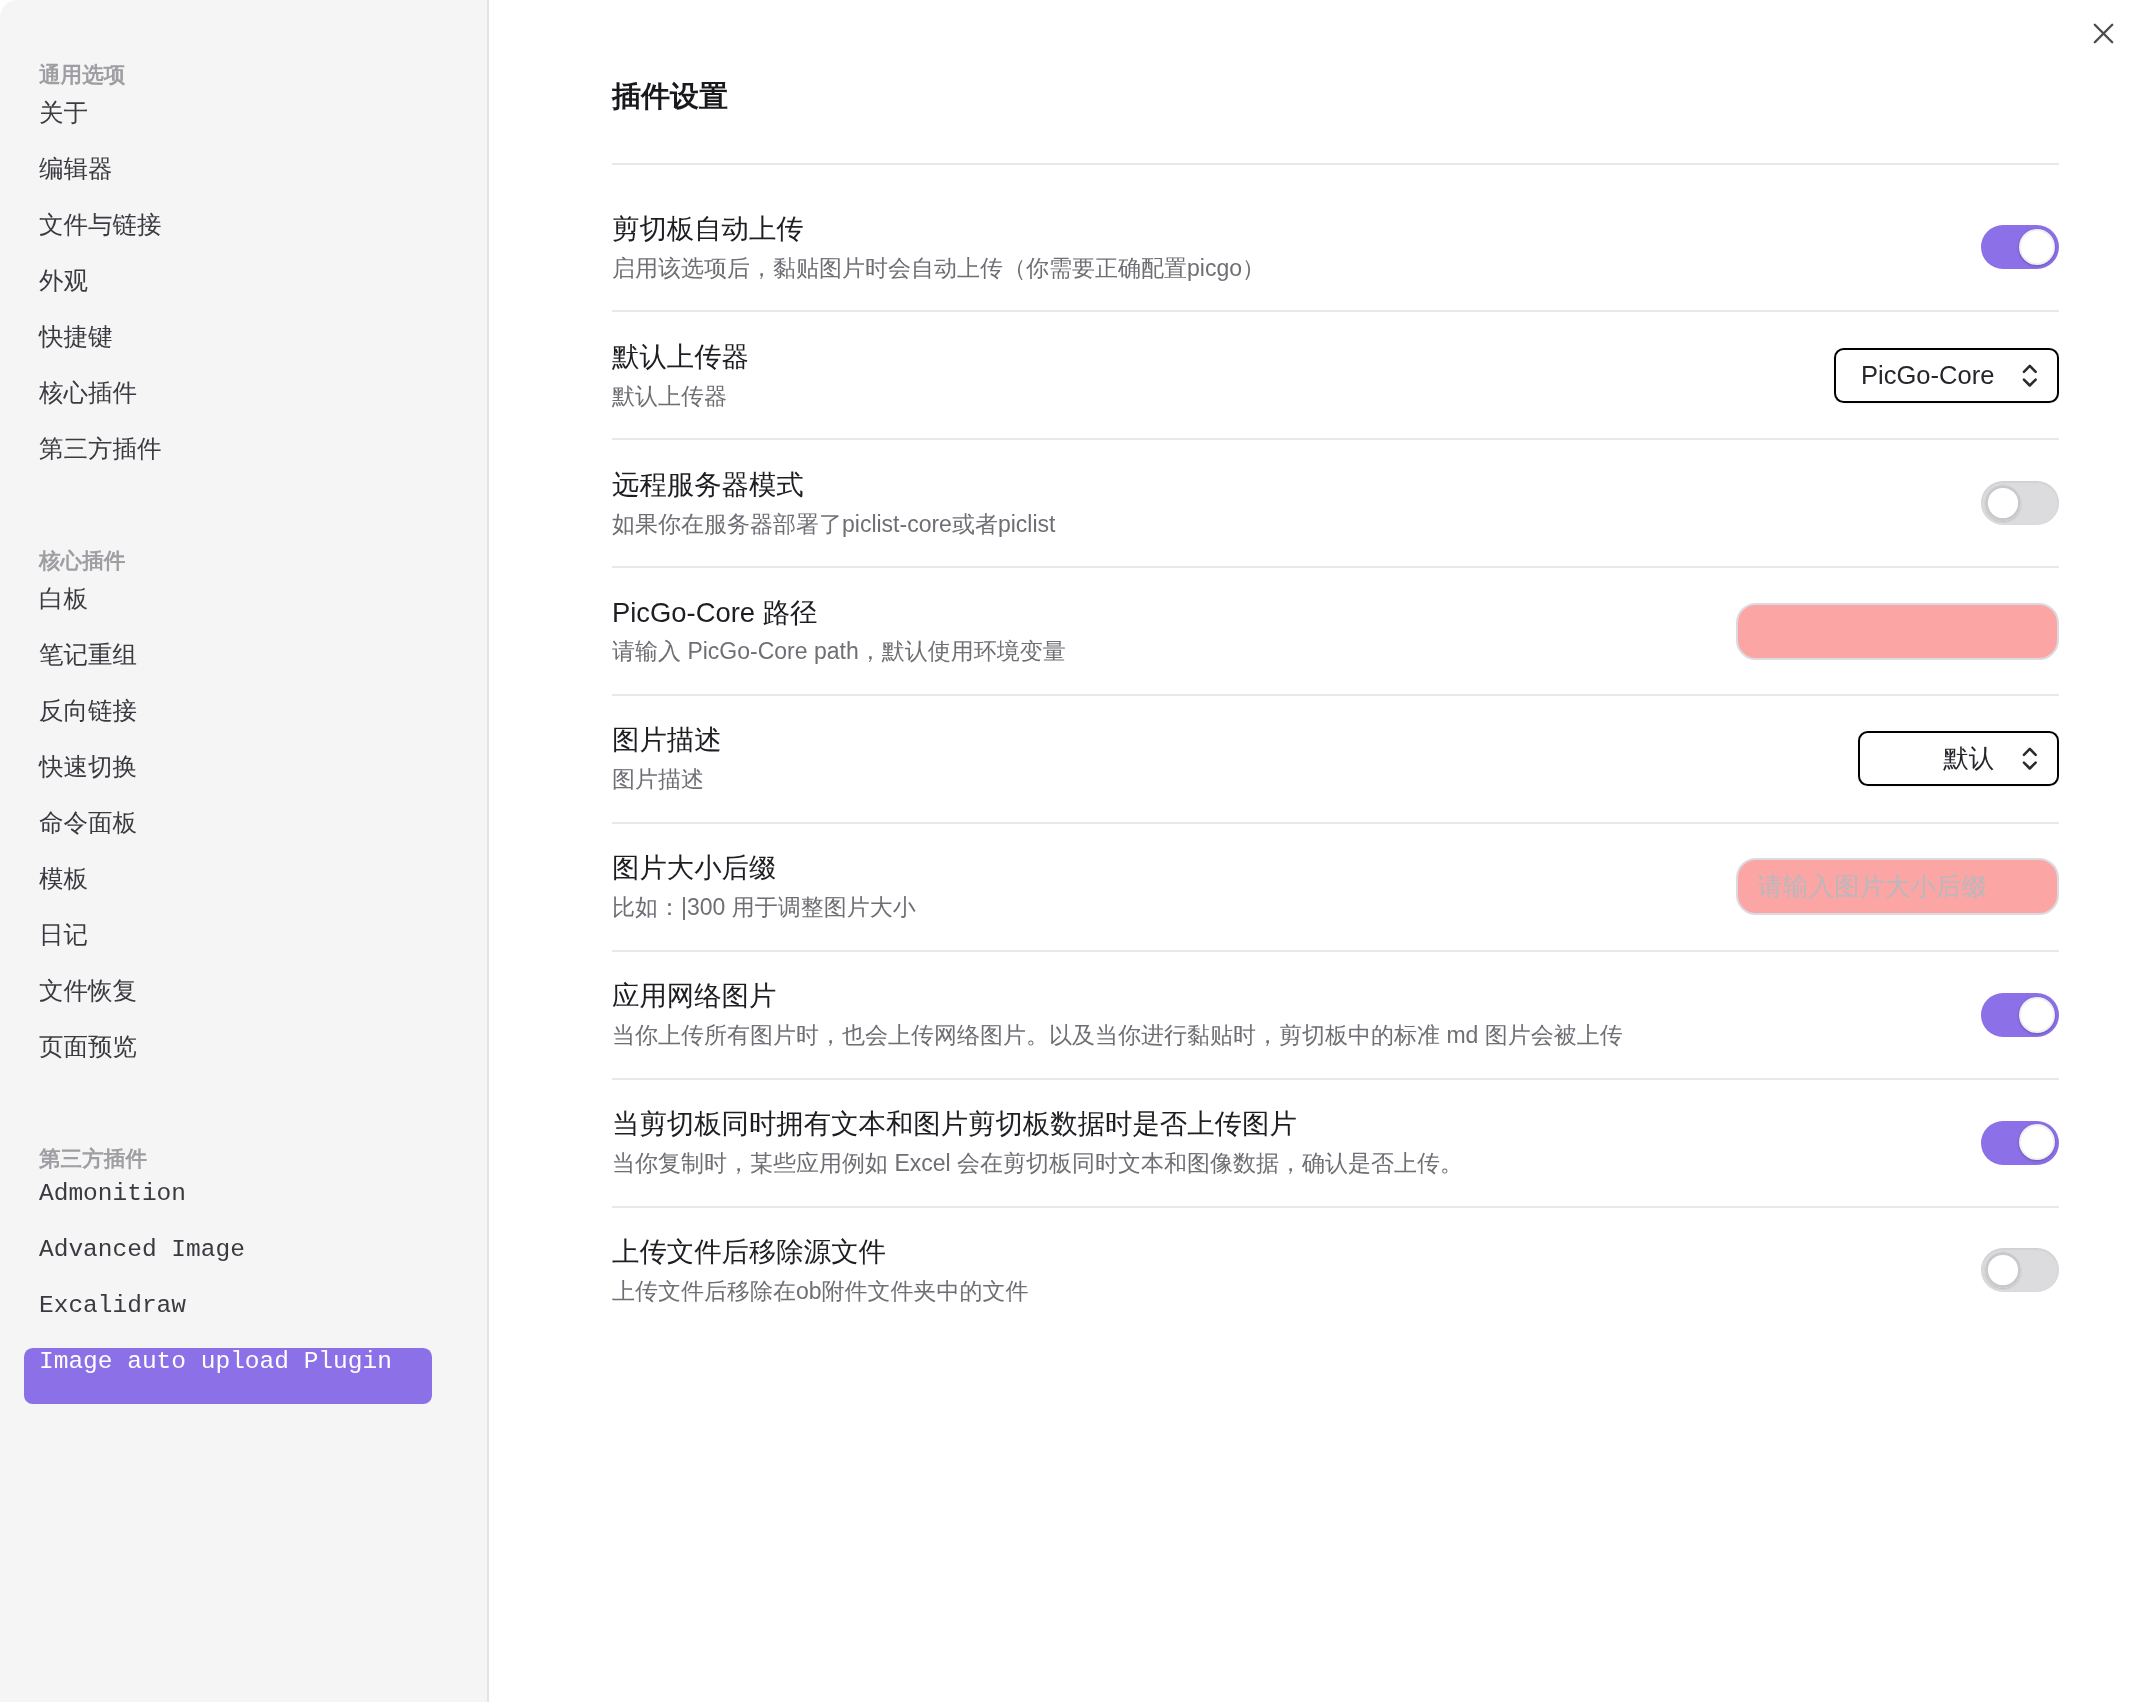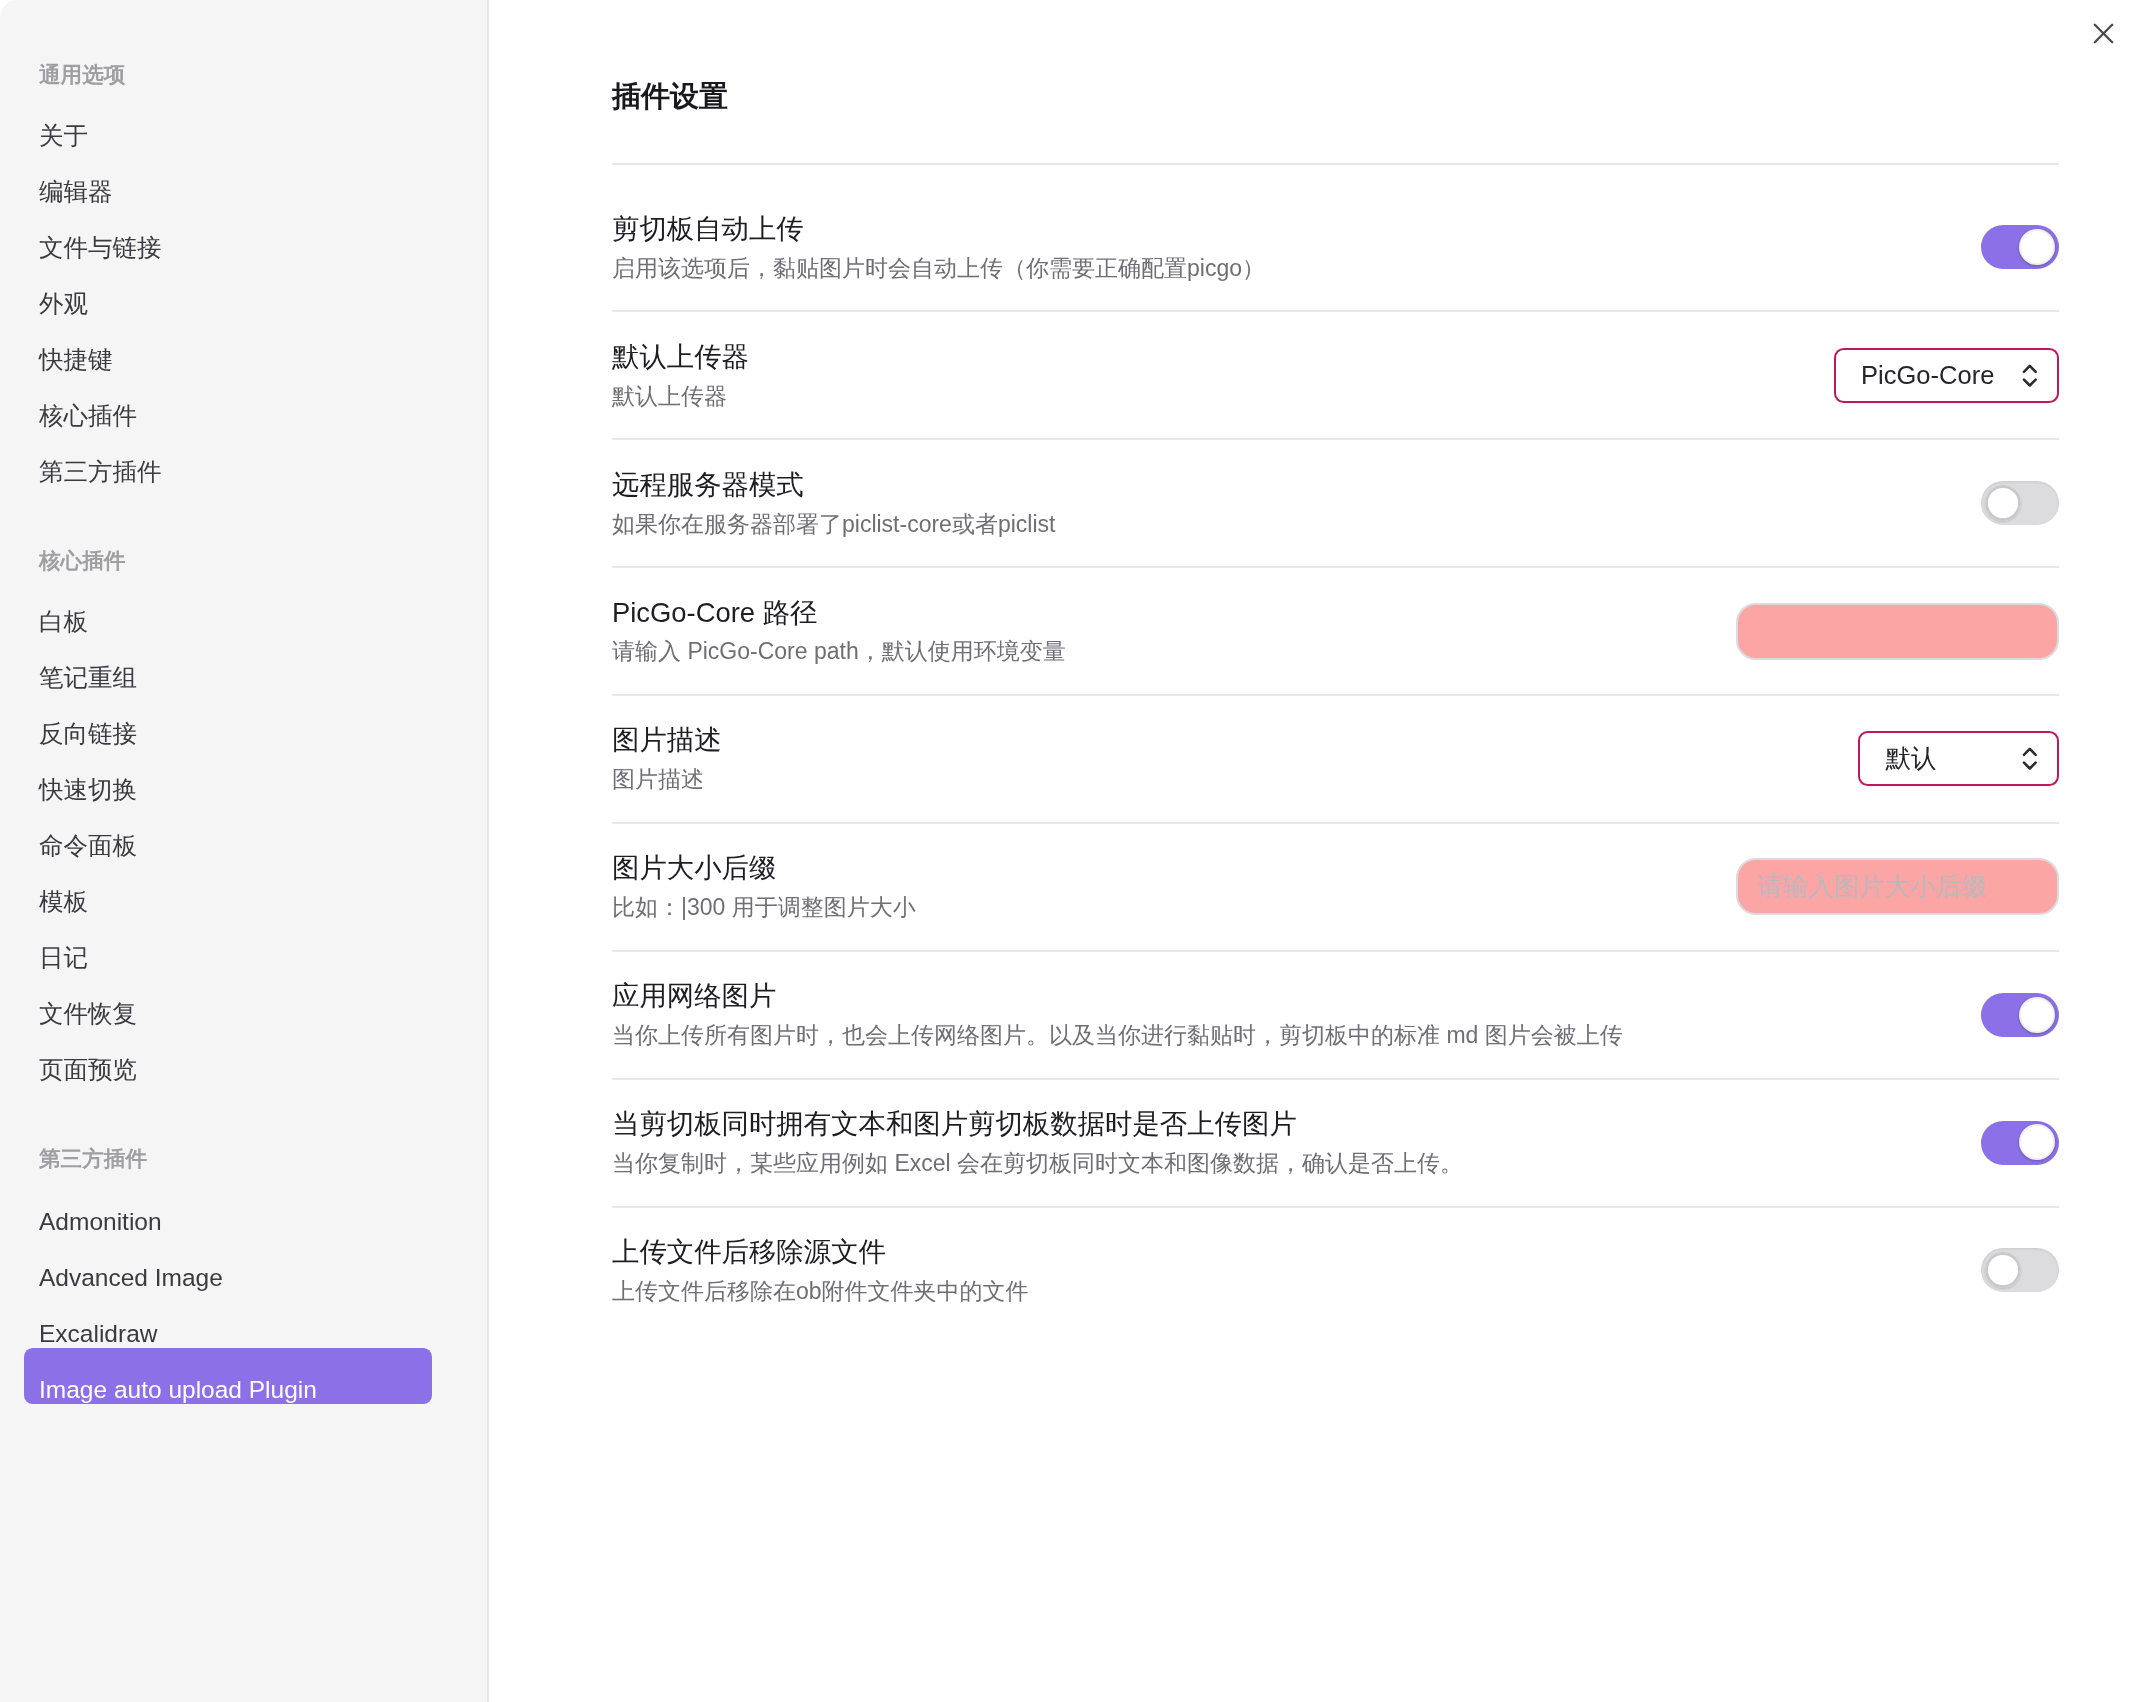--- a/index.html
+++ b/index.html
@@ -17,23 +17,23 @@
     width:489px;min-width:489px;box-sizing:border-box;
     background:#f5f5f6;border-right:2px solid #e4e4e7;
     padding:53px 0 0 39px;
   }
   .nav-header{
     font-size:21.6px;font-weight:700;color:#9e9ea3;
     height:43px;display:flex;align-items:center;
   }
   .nav-section + .nav-section{margin-top:51px;}
   .nav-item{
-    height:56px;display:flex;align-items:flex-end;
+    height:56px;display:flex;align-items:flex-start;
     font-size:24.5px;color:#3a3a40;cursor:default;
-    width:428px;box-sizing:border-box;
+    width:428px;box-sizing:border-box;font-family:Liberation Mono, monospace;
   }
   .nav-item.selected{
     margin-left:-14.7px;padding-left:14.7px;width:408px;
     border-radius:8.8px;color:#ffffff;
   }
   
   .main{flex:1;position:relative;padding:11px 89px 0 95px;box-sizing:border-box;}
   .close-btn{
     position:absolute;top:13.7px;right:25.5px;width:39px;height:39px;
     display:flex;align-items:center;justify-content:center;cursor:pointer;
@@ -58,22 +58,22 @@
   .toggle.off{background:#dcdcde;box-shadow:inset 0 1px 2.9px rgba(0,0,0,.08);}
   .toggle .knob{
     position:absolute;top:3.9px;width:36px;height:36px;border-radius:50%;
     background:#ffffff;box-shadow:0 1px 2.9px rgba(0,0,0,.25);
   }
   .toggle.on .knob{right:3.9px;box-shadow:inset 0 0 0 2px rgba(0,0,0,.06),0 1px 2.9px rgba(0,0,0,.25);}
   .toggle.off .knob{left:3.9px;box-shadow:inset 0 0 0 2.9px #c9c9cc,0 1px 2px rgba(0,0,0,.15);}
   
   .select-btn{
     min-width:201px;height:55px;box-sizing:border-box;background:#ffffff;
-    border:2px solid #be185d;border-radius:9.8px;box-shadow:0 1px 2px rgba(0,0,0,.05);
-    display:flex;align-items:center;justify-content:space-between;
+    border:2px solid #000000;border-radius:9.8px;box-shadow:0 1px 2px rgba(0,0,0,.05);
+    display:flex;align-items:center;justify-content:flex-end;
     padding:0 17.6px 0 25.5px;gap:25.5px;font-size:25.5px;color:#25252b;
     flex:none;cursor:pointer;
   }
   .chevrons{flex:none;}
   
   .text-input{
     width:323px;height:57px;box-sizing:border-box;flex:none;
     border:2px solid #dbdbdf;border-radius:20px;background:#fca5a5;
     font-size:25.5px;color:#222;padding:0 19.6px;outline:none;
     font-family:"Liberation Sans","DejaVu Sans",sans-serif;

